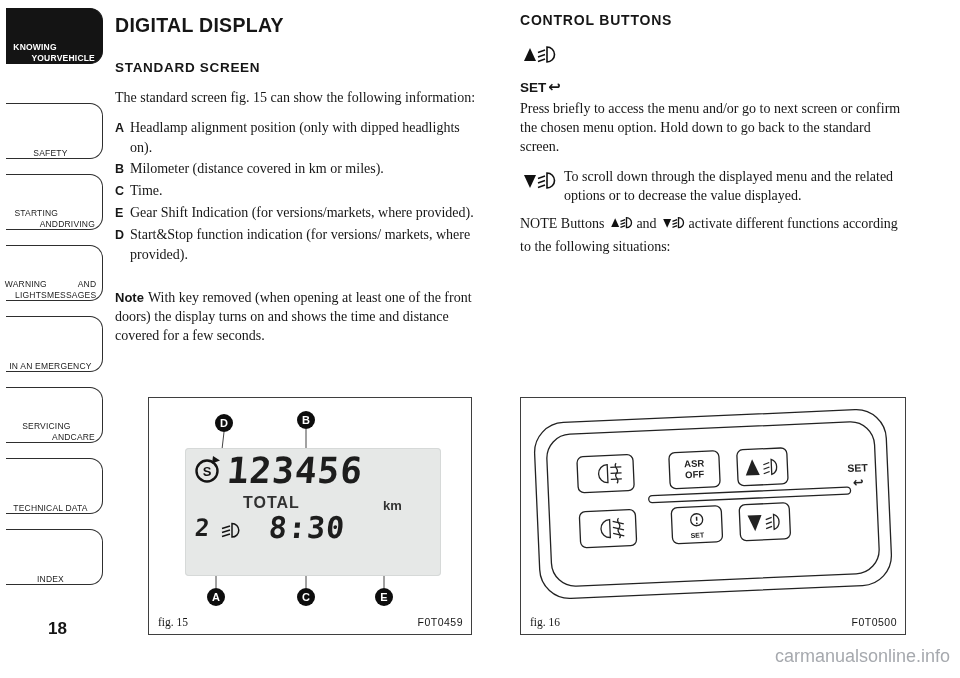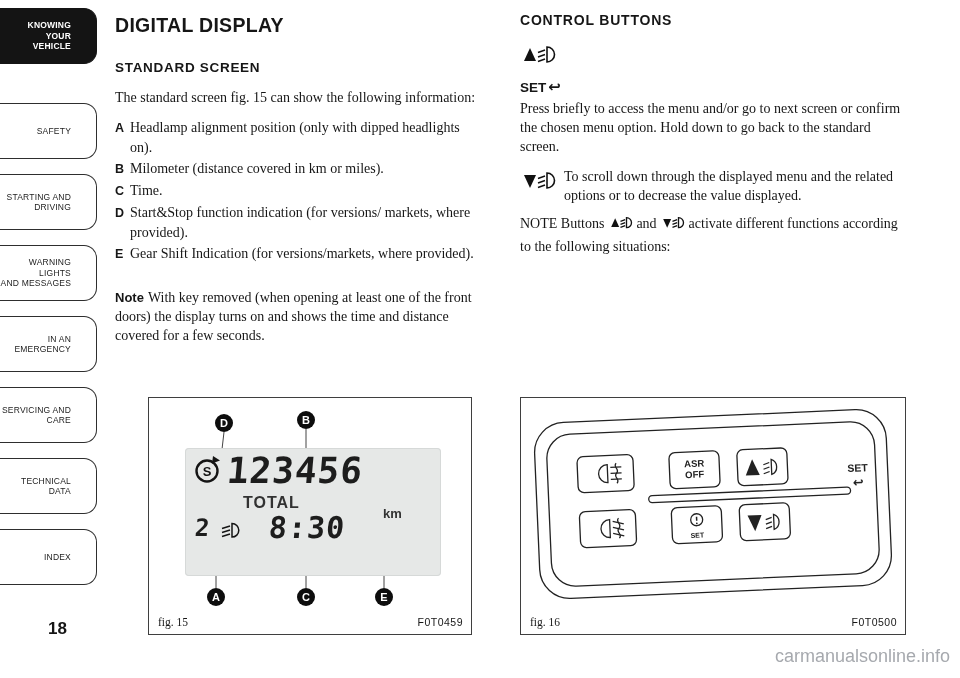--- a/index.html
+++ b/index.html
@@ -6,24 +6,24 @@
   html,body { width:960px; height:678px; }
   body {
     position:relative; background:#ffffff; color:#161616;
     font-family:"Liberation Serif", serif; overflow:hidden;
   }
   
   .sidebar { position:absolute; left:0; top:8px; width:98px; }
   .tab {
     width:97px; height:56px; border:1px solid #2e2e2e; border-left:none;
     border-radius:0 13px 13px 0; margin-bottom:15px;
-    display:flex; flex-direction:column; justify-content:center; align-items:flex-end;
-    padding-right:25px; text-align:right;
+    display:flex; justify-content:center; align-items:flex-end;
+    padding-right:7px; text-align:right;
     font-family:"Liberation Sans", sans-serif; font-size:8.5px; line-height:10.5px;
-    color:#1c1c1c; background:#fff; letter-spacing:.2px;
+    color:#1c1c1c; background:#fff; letter-spacing:.2px;margin-left:6px;
   }
   .tab.active { background:#141414; color:#fff; border-color:#141414; font-weight:bold; margin-bottom:39px; }
   .tab-line { display:block; }
   .tab-line:empty { display:none; }
   .page-number { position:absolute; left:48px; top:619px; font-family:"Liberation Sans", sans-serif; font-weight:bold; font-size:17px; }
   
   .col-left  { position:absolute; left:115px; top:14px; width:363px; }
   .col-right { position:absolute; left:520px; top:12px; width:392px; }
   h1.doc-title { font-family:"Liberation Sans", sans-serif; font-size:19.5px; font-weight:bold; letter-spacing:.3px; margin-bottom:23px; }
   h2.doc-sub   { font-family:"Liberation Sans", sans-serif; font-size:13.5px; font-weight:bold; letter-spacing:.7px; margin-bottom:13px; }
@@ -46,21 +46,21 @@
   #fig15 { left:148px; top:397px; width:324px; height:238px; }
   #fig16 { left:520px; top:397px; width:386px; height:238px; }
   .fig-caption { position:absolute; left:9px;  bottom:6px; font-size:11.5px; font-family:"Liberation Serif", serif; }
   .fig-code    { position:absolute; right:8px; bottom:6px; font-size:10.5px; font-family:"Liberation Sans", sans-serif; letter-spacing:.5px; }
   
   .leaders { position:absolute; left:0; top:0; }
   .lcd { position:absolute; left:36px; top:50px; width:256px; height:128px; background:#e6e8e7; border-radius:4px; box-shadow:inset 0 0 0 1px #d6d9d8; }
   .digital { font-family:"DejaVu Sans Mono", monospace; font-weight:bold; color:#1d1d1d; display:inline-block; transform:skewX(-5deg); }
   .odo  { position:absolute; left:42px; top:2px;  font-size:36px; letter-spacing:1px; }
   .total{ position:absolute; left:58px; top:46px; font-family:"Liberation Sans", sans-serif; font-weight:bold; font-size:16px; letter-spacing:1px; color:#323232; }
-  .km   { position:absolute; left:198px; top:58px; font-family:"Liberation Sans", sans-serif; font-weight:bold; font-size:13px; color:#323232; }
+  .km   { position:absolute; left:198px; top:50px; font-family:"Liberation Sans", sans-serif; font-weight:bold; font-size:13px; color:#323232; }
   .pos  { position:absolute; left:10px; top:66px; font-size:24px; }
   .lamp15 { position:absolute; left:30px; top:74px; }
   .time { position:absolute; left:84px; top:62px; font-size:30px; letter-spacing:1px; }
   .shift { position:absolute; left:178px; top:58px; width:62px; text-align:center; }
   .tri-up   { width:0; height:0; border-left:13px solid transparent; border-right:13px solid transparent; border-bottom:15px solid #111; margin:0 auto; }
   .shift-label { font-family:"Liberation Sans", sans-serif; font-weight:bold; font-style:italic; font-size:12.5px; letter-spacing:.5px; margin-top:1px; }
   .tri-down { width:0; height:0; border-left:9px solid transparent; border-right:9px solid transparent; border-top:10px solid #111; margin:2px auto 0; }
   .callout { position:absolute; width:18px; height:18px; border-radius:50%; background:#0d0d0d; color:#fff;
              font-family:"Liberation Sans", sans-serif; font-weight:bold; font-size:11px; line-height:18px; text-align:center; }
   
@@ -113,24 +113,24 @@
   <div class="li">
     <span class="key">A</span><span>Headlamp alignment position (only with dipped headlights on).</span>
   </div>
   <div class="li">
     <span class="key">B</span><span>Milometer (distance covered in km or miles).</span>
   </div>
   <div class="li">
     <span class="key">C</span><span>Time.</span>
   </div>
   <div class="li">
+    <span class="key">E</span><span>Gear Shift Indication (for versions/markets, where provided).</span>
+  </div>
+  <div class="li">
     <span class="key">D</span><span>Start&amp;Stop function indication (for versions/ markets, where provided).</span>
-  </div>
-  <div class="li">
-    <span class="key">E</span><span>Gear Shift Indication (for versions/markets, where provided).</span>
   </div>
 
   <p class="body-text note-para">
     <span class="note-label">Note</span><span>With key removed (when opening at least one of the front doors) the display turns on and shows the time and distance covered for a few seconds.</span>
   </p>
 </div>
 
 <div class="col-right">
   <h2 class="doc-sub2">CONTROL BUTTONS</h2>
 

